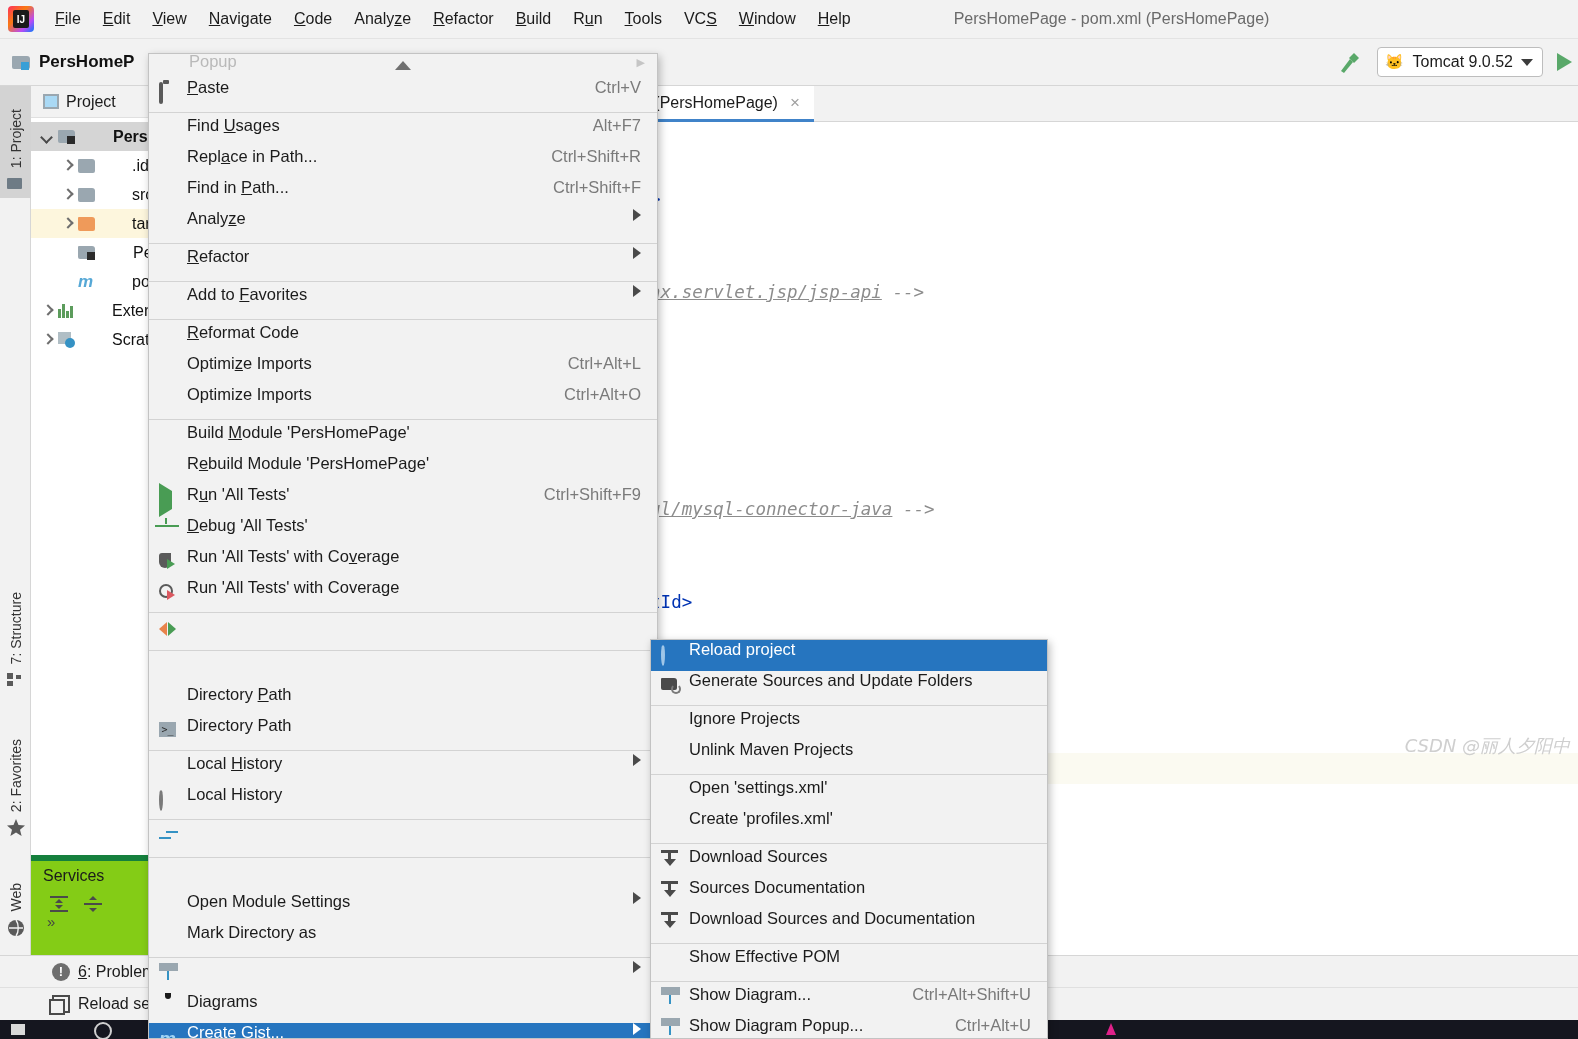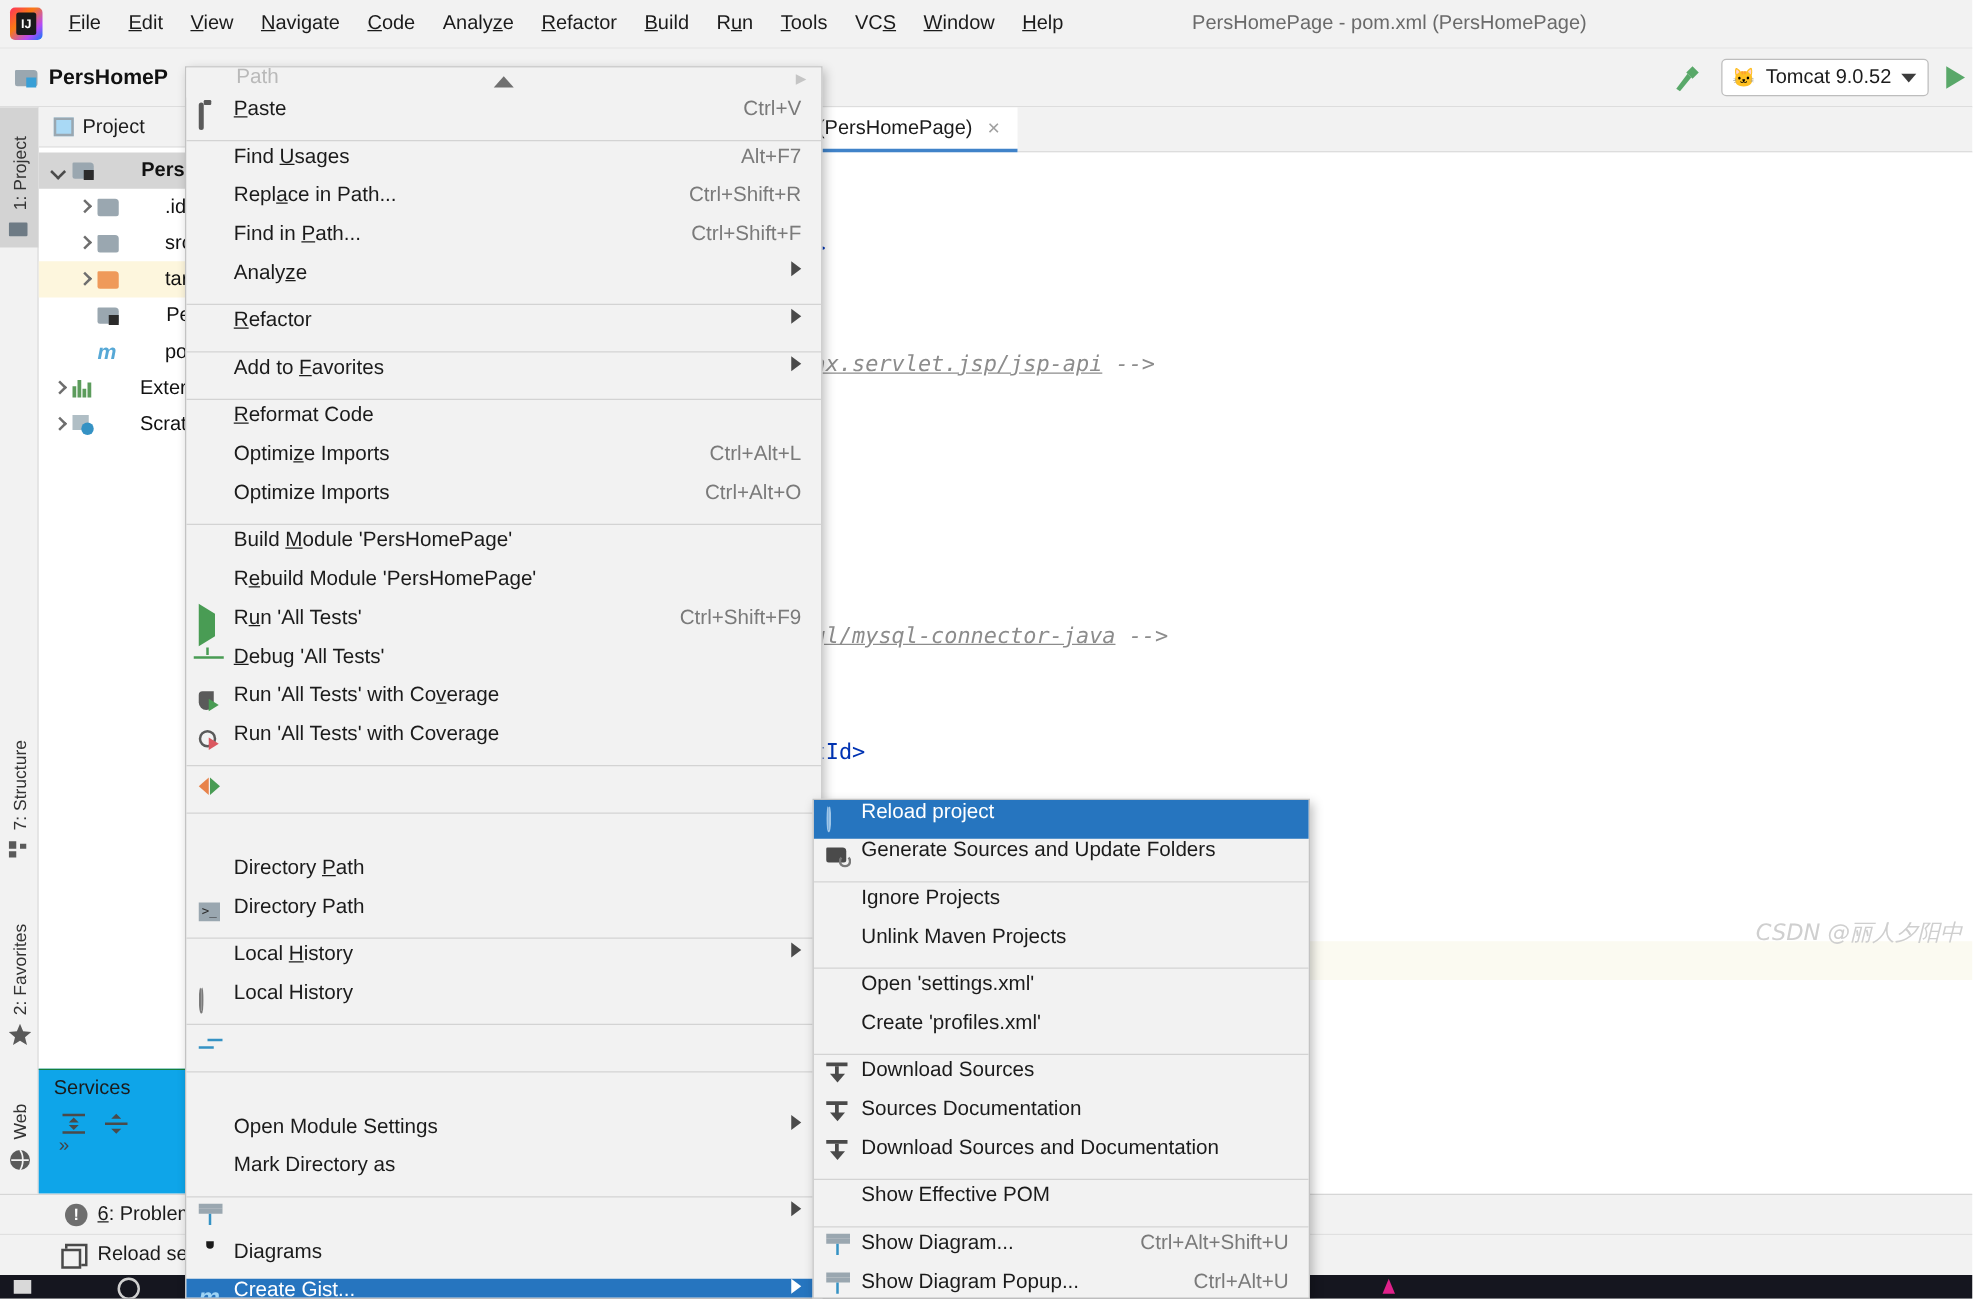--- a/index.html
+++ b/index.html
@@ -136,21 +136,21 @@
   .ico-bars i{ display:block; width:3px; background:#5c9c5c;}
   .ico-scratch { width:17px; height:16px; position:relative; flex:none;}
   .ico-scratch .s1{position:absolute;left:0;top:0;width:13px;height:12px;background:#b0bec5;}
   .ico-scratch .s2{position:absolute;left:7px;top:6px;width:10px;height:10px;border-radius:50%;background:#3592c4;}
   .tree-label { overflow:hidden;margin-left:32px; }
   .tree-label.bold { font-weight:bold; }
 
   
   .services-panel {
     position: absolute; left: 31px; top: 855px; width: 118px; height: 100px;
-    background: #0ea5e9; border-top: 1px solid #15803d; border-right:1px solid #d6d6d6;
+    background: #84cc16; border-top: 6px solid #15803d; border-right:1px solid #d6d6d6;
   }
   .services-title { padding: 6px 0 0 12px; font-size: 16px; color: #1b1b1b; }
   .svc-toolbar { display:flex; gap:14px; padding: 10px 0 0 18px; }
   .svc-ico { width:20px; height:18px; position:relative; }
   .svc-more { padding-left: 16px; font-size: 15px; color:#444; letter-spacing:1px; }
 
   
   .bottom-bar1 {
     position: absolute; left: 0; top: 955px; width: 1578px; height: 32px;
     background: #f2f2f2; border-top:1px solid #d6d6d6;
@@ -571,21 +571,21 @@
     <div class="taskbar-ico" style="left:1100px">
       <svg width="22" height="18" viewBox="0 0 22 18">
           <path d="M11 2 L16 14 H6 Z" fill="#e0218a"></path>
         </svg>
     </div>
   </div>
 
   <div class="ctx">
 
     <div class="ctx-scroll-up">
-      <span class="faded">Path</span>
+      <span class="faded">Popup</span>
       <span class="arrow"></span>
       <span class="subarrow">▶</span>
     </div>
 
     <div class="ctx-row">
       <span class="ctx-ico"><span class="i-clipboard"></span></span>
       <span class="ctx-label"><u>P</u>aste</span>
       <span class="ctx-accel">Ctrl+V</span>
     </div>
 

